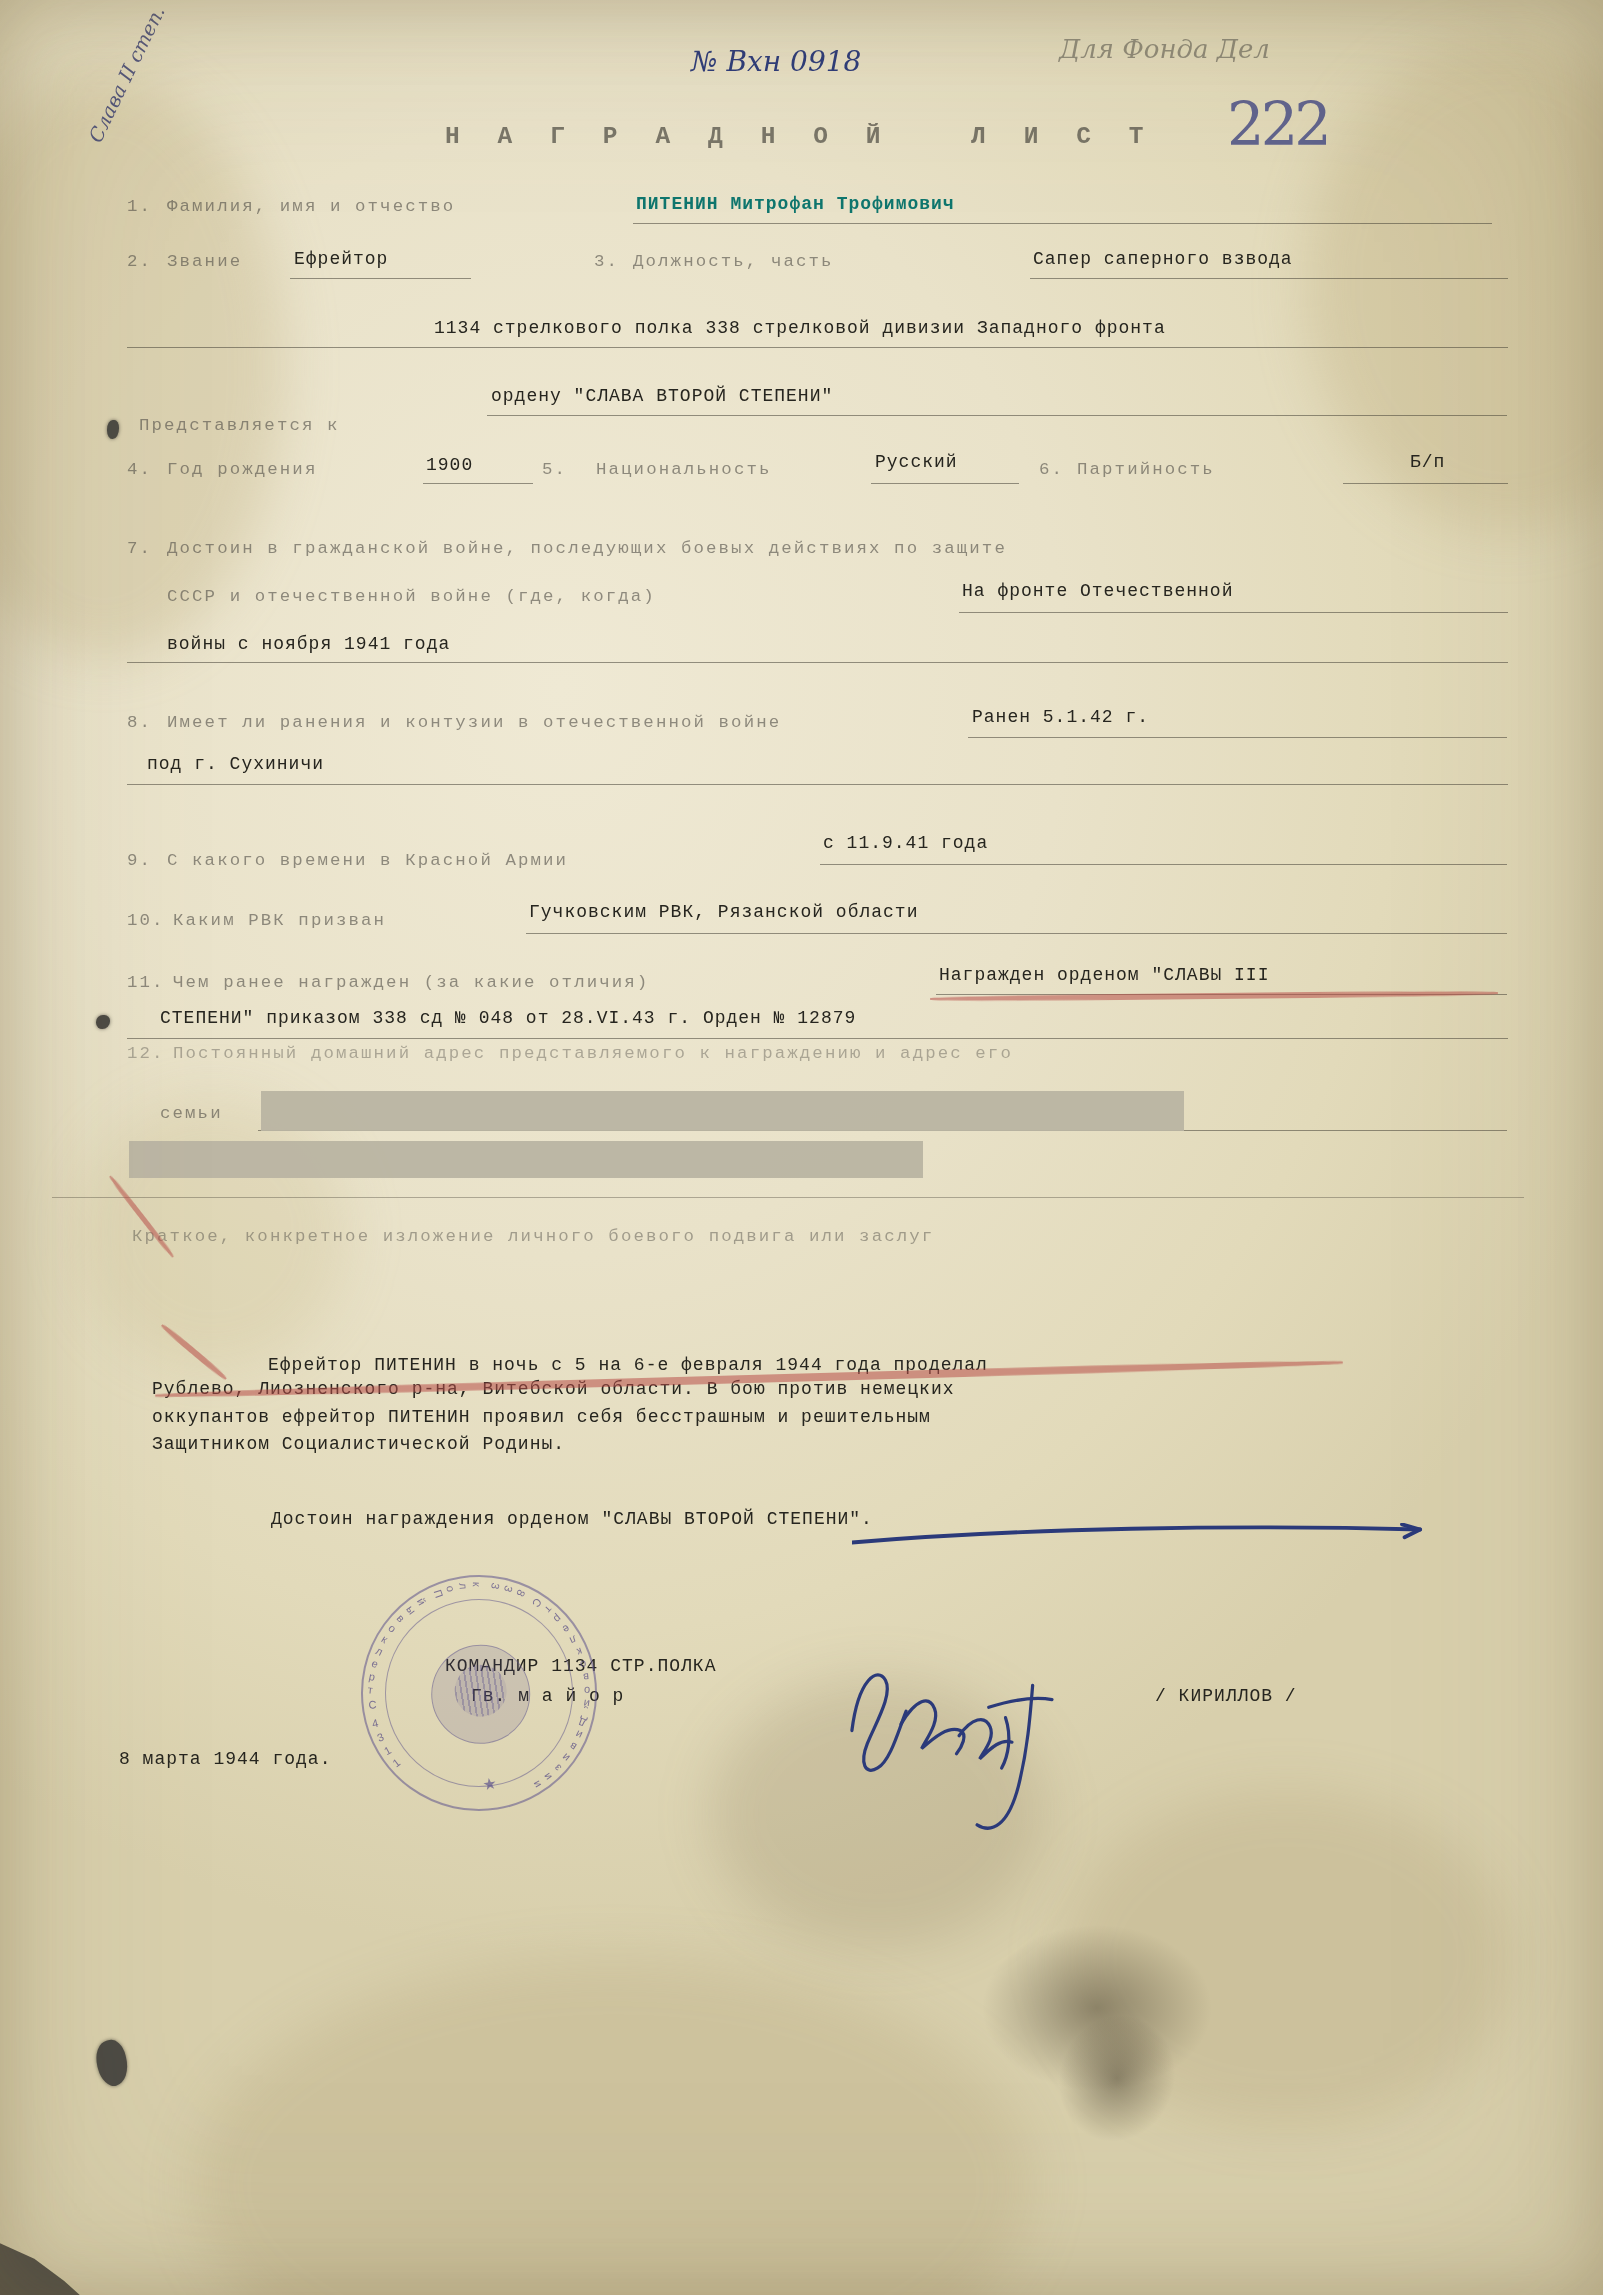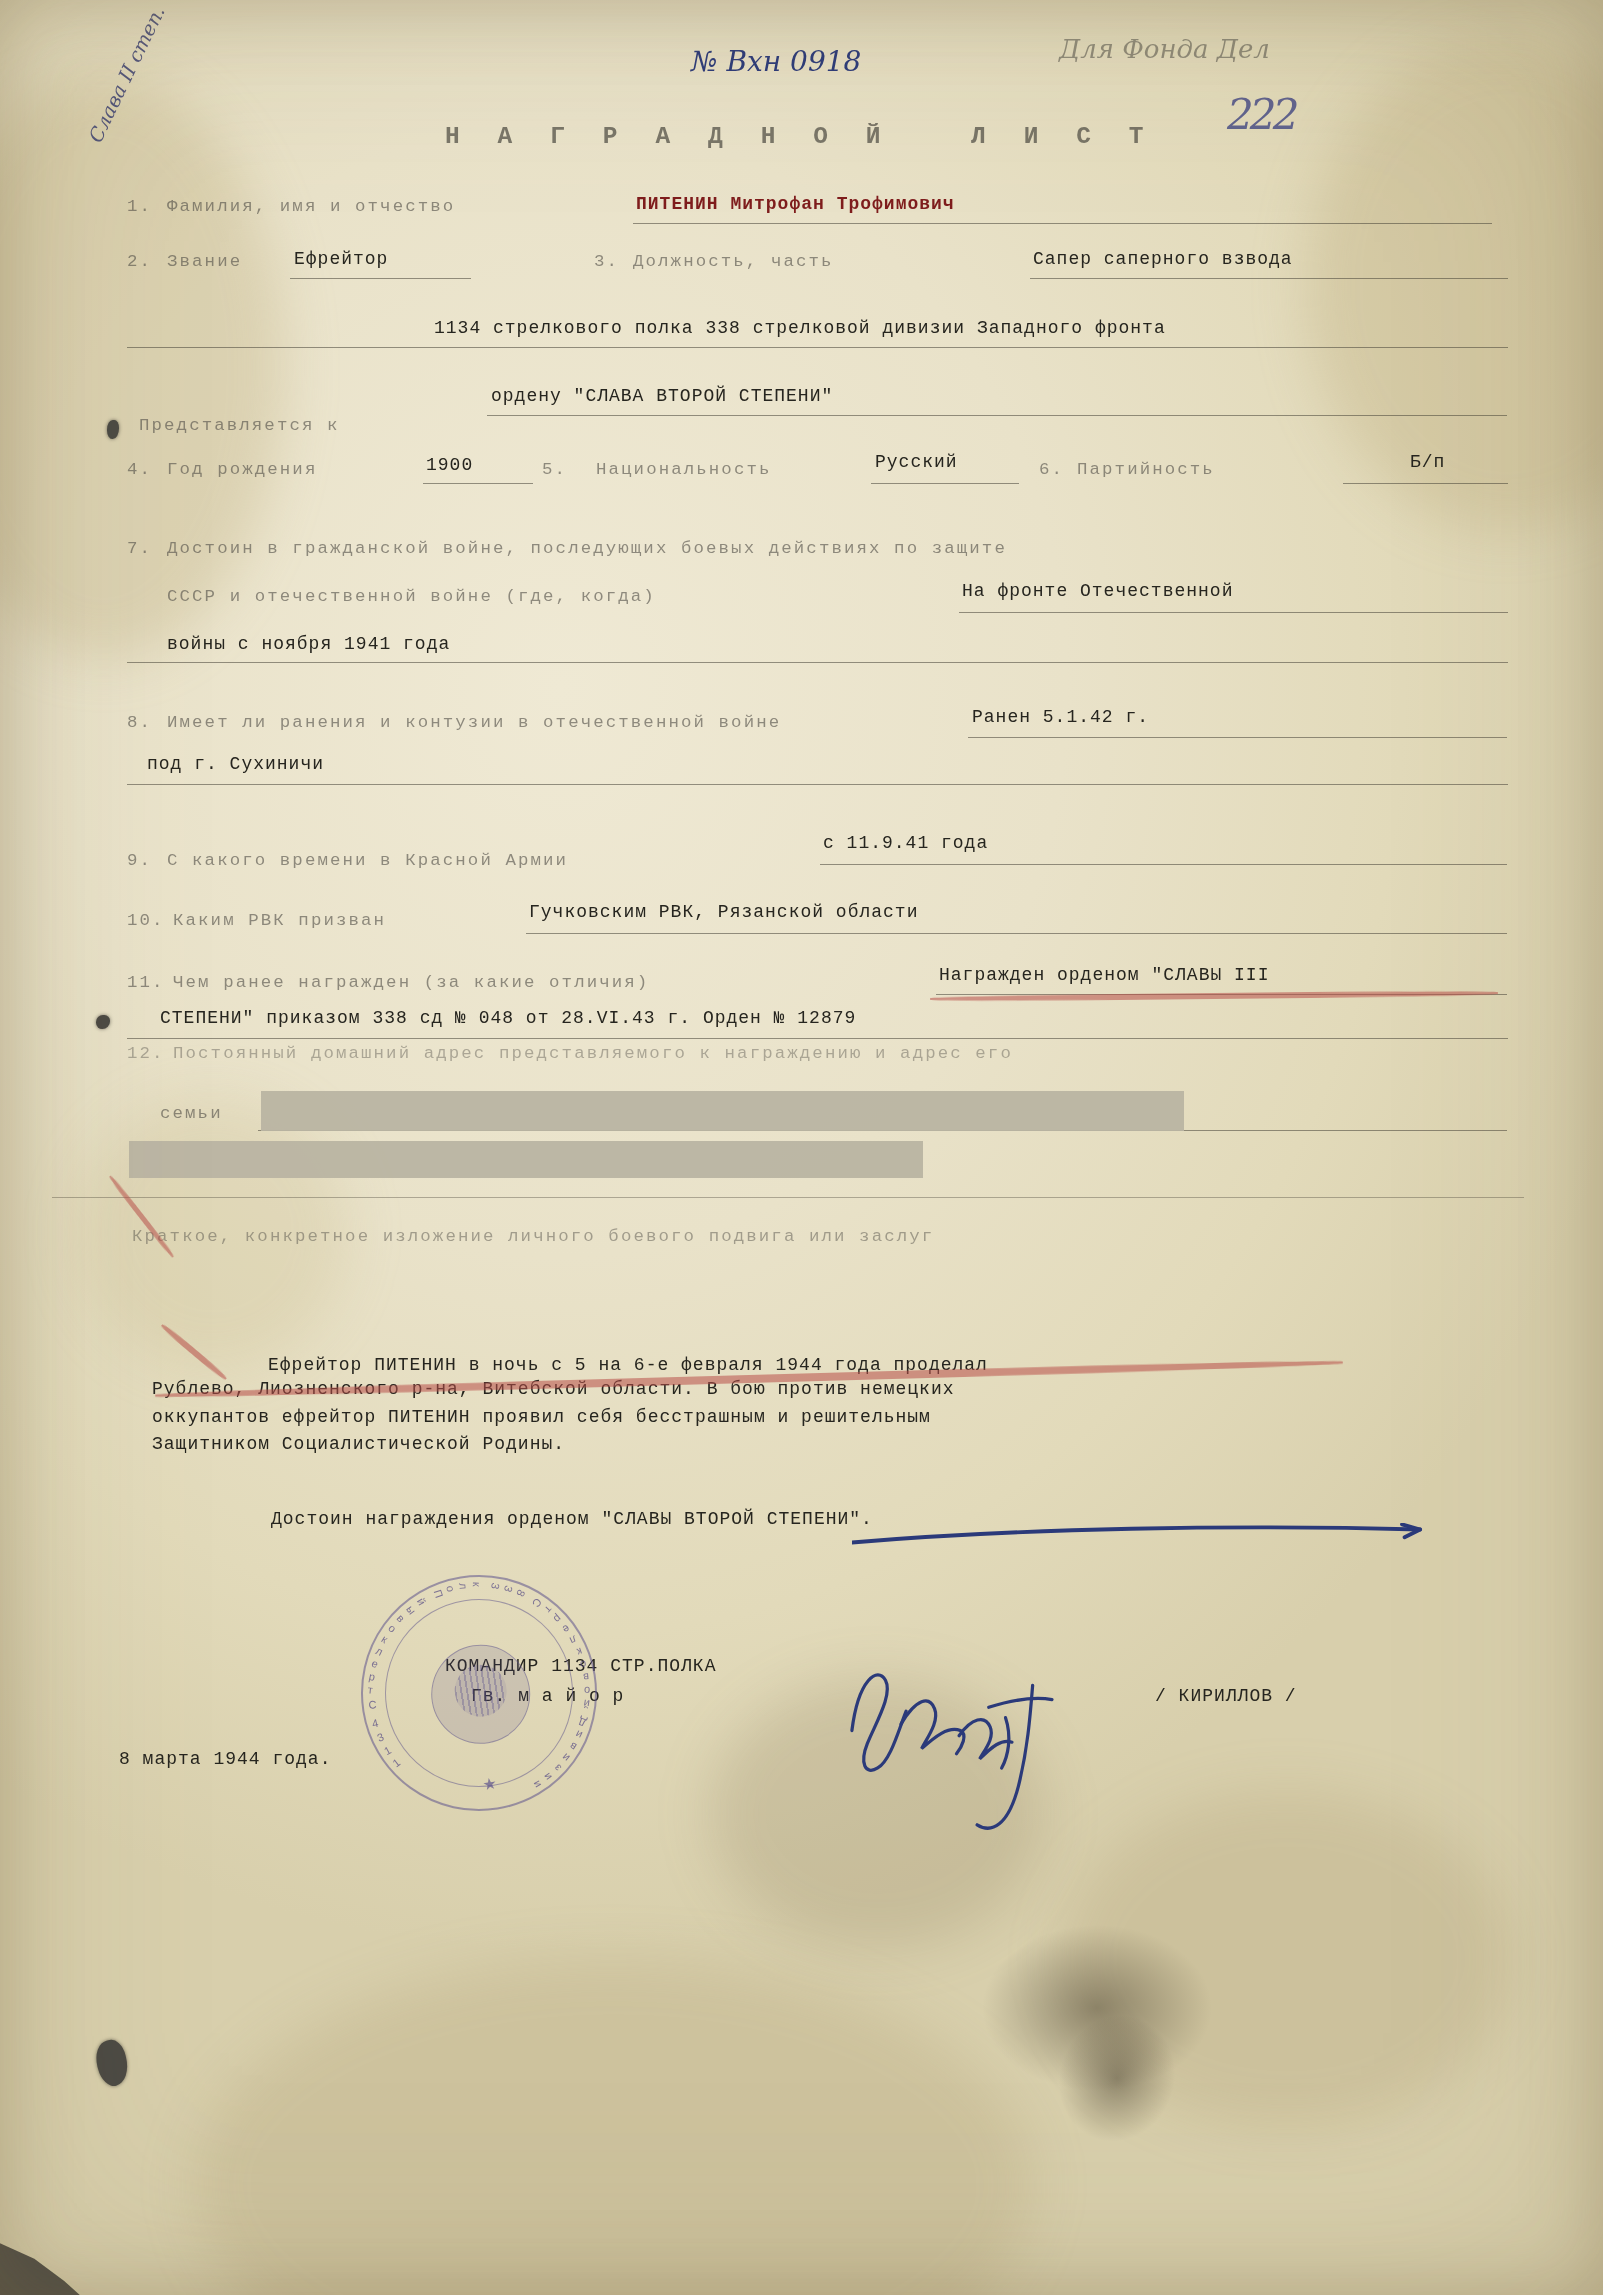--- a/index.html
+++ b/index.html
@@ -84,21 +84,21 @@
     font-size: 17.4px;
     letter-spacing: 2.1px;
   }
   
   .typed {
     color: #26251f;
     font-size: 18px;
     letter-spacing: 1px;
   }
   .typed-b {
-    color: #7f1d1d;
+    color: #0f766e;
     font-size: 18px;
     letter-spacing: 1px;
     font-weight: bold;
   }
   .title {
     color: #4f4c44;
     opacity: .72;
     font-size: 24.5px;
     letter-spacing: 11.6px;
     font-weight: bold;
@@ -115,22 +115,21 @@
     position: absolute;
     color: #2b3a7a;
     font-family: "DejaVu Serif", serif;
     font-style: italic;
     white-space: pre;
   }
   .hand-num {
     position: absolute;
     color: #4a4f86;
     font-family: "DejaVu Serif", serif;
-    font-style: italic;
-    font-size: 42px;
+    font-size: 59px;
     letter-spacing: -3.9px;
     opacity: .85;
   }
   .hand-left {
     position: absolute;
     color: #3a3f70;
     font-family: "DejaVu Serif", serif;
     font-style: italic;
     font-size: 19.4px;
     transform: rotate(-64deg);

